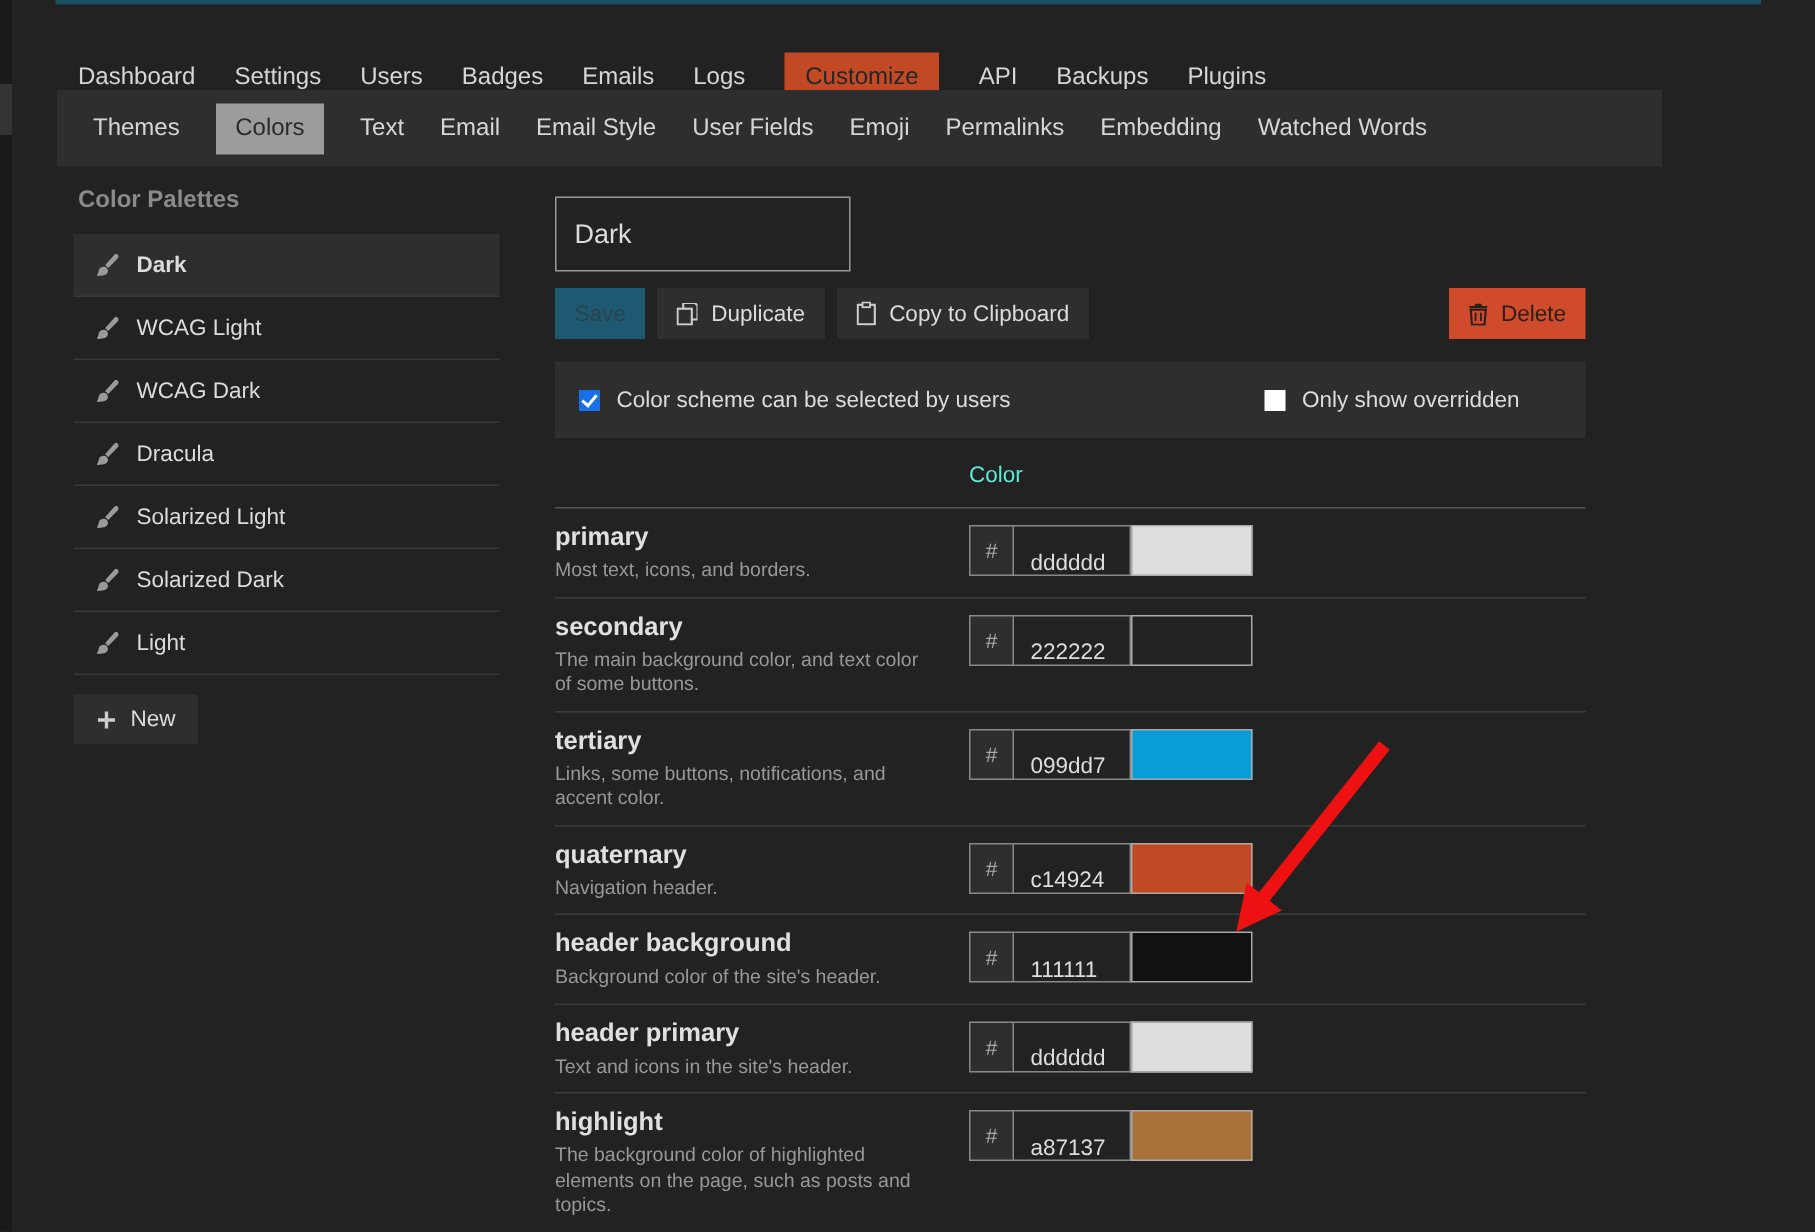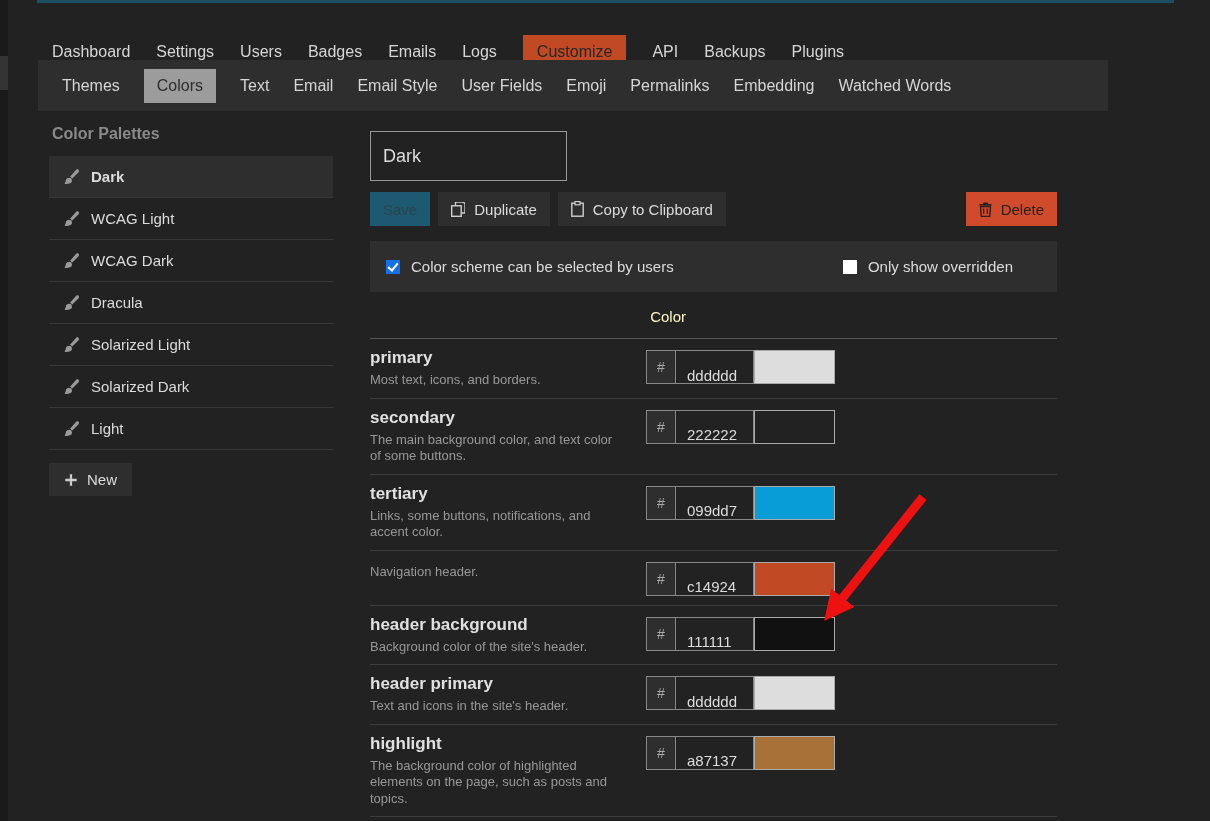--- a/index.html
+++ b/index.html
@@ -58,22 +58,22 @@
   .opt-right { margin-left:auto; }
   .cb { appearance:none; -webkit-appearance:none; width:14px; height:14px; background:#ffffff;
         border:none; margin:0; position:relative; cursor:pointer; flex:0 0 auto; }
   .cb:checked { background:#1670e8; }
   .cb:checked::after { content:""; position:absolute; left:4px; top:1px; width:4px; height:8px;
         border:solid #fff; border-width:0 2px 2px 0; transform:rotate(40deg); }
 
   
   .ctable { margin-top:2px; }
   .thead { height:45px; position:relative; border-bottom:1px solid #555555; }
-  .col-label { position:absolute; left:276px; width:40px; top:14px; text-align:right;
-               font-size:15px; color:#fef9c3; }
+  .col-label { position:absolute; left:276px; width:40px; top:14px; text-align:left;
+               font-size:15px; color:#5eead4; }
   .trow { display:flex; padding:9px 0; border-bottom:1px solid #3c3c3c; }
   .tdesc { width:276px; padding-right:24px; }
   .rname { font-size:17px; font-weight:bold; color:#e0e0e0; line-height:20px; }
   .rdesc { font-size:13px; color:#989898; line-height:16.5px; margin-top:4px; max-width:252px; }
   .tcolor { display:flex; align-items:flex-start; padding-top:2px; }
   .hashbox { width:30px; height:34px; border:1px solid #888; background:#2e2e2e; color:#aaaaaa;
              display:flex; align-items:center; justify-content:center; font-size:14px; flex:0 0 auto; }
   .hexinput { width:78px; height:34px; border:1px solid #888; border-left:none; background:#222222;
               color:#dddddd; font-size:15px; padding:16px 0 0 11px; font-family:inherit; }
   .swatch { width:81px; height:34px; border:1px solid #aaaaaa; cursor:pointer; flex:0 0 auto; }
@@ -244,20 +244,21 @@
       </div>
       <div class="tcolor">
         <span class="hashbox">#</span>
         <input class="hexinput" type="text" value="099dd7" style="">
         <span class="swatch" style="background: rgb(9, 157, 215);"></span>
       </div>
     </div>
 
     <div class="trow">
       <div class="tdesc">
+        <div class="rname">quaternary</div>
         <div class="rdesc">Navigation header.</div>
       </div>
       <div class="tcolor">
         <span class="hashbox">#</span>
         <input class="hexinput" type="text" value="c14924" style="">
         <span class="swatch" style="background: rgb(193, 73, 36);"></span>
       </div>
     </div>
 
     <div class="trow">

